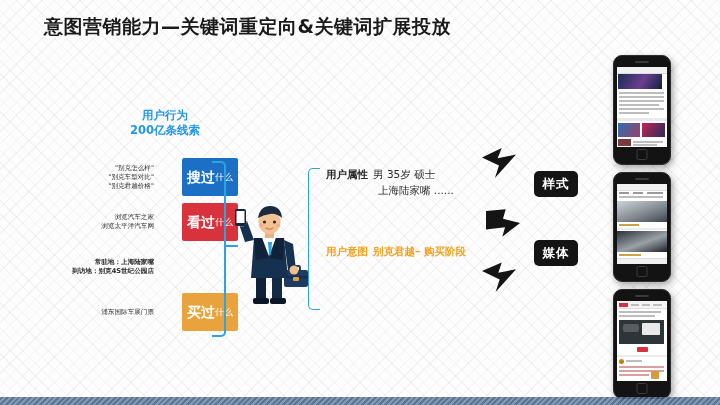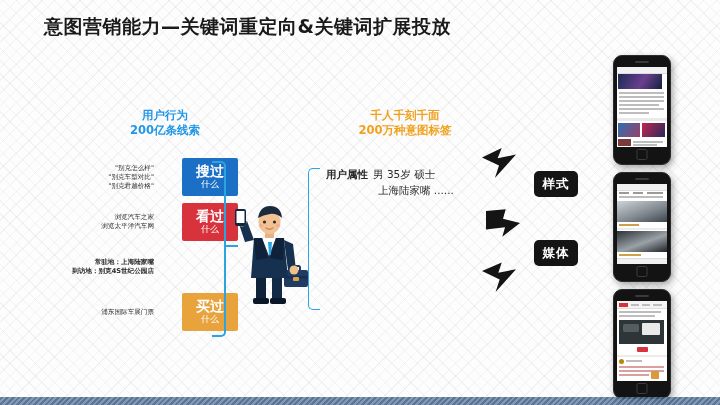--- a/index.html
+++ b/index.html
@@ -33,21 +33,21 @@
   .beh-row{position:absolute;left:30px;width:180px;height:38px;}
   .beh-row .kw{
     position:absolute;right:56px;top:50%;transform:translateY(-50%);
     text-align:right;font-size:6.6px;line-height:9px;color:#2a2a2a;
     white-space:nowrap;
   }
   .beh-row .kw.bold{font-weight:bold;}
   .beh-box{
     position:absolute;right:-28px;top:0;width:56px;height:38px;
     border-radius:2px;color:#fff;text-align:center;
-    display:flex;flex-direction:column;align-items:center;justify-content:center;
+    display:flex;flex-direction:row;align-items:center;justify-content:center;
   }
   .beh-box .b1{font-size:14px;font-weight:bold;line-height:15px;}
   .beh-box .b2{font-size:9px;line-height:11px;}
   #beh-0{top:158px;} #beh-0 .beh-box{background:#1b6fc4;}
   #beh-1{top:203px;} #beh-1 .beh-box{background:#d8323c;text-align:right;}
   #beh-2{top:248px;} #beh-2 .beh-box{background:#4cc8c8;}
   #beh-3{top:293px;} #beh-3 .beh-box{background:#e8a33d;}
   
   #brace-left{
     position:absolute;left:212px;top:161px;width:12px;height:172px;
@@ -113,24 +113,20 @@
 
 <div id="slide">
 
   <div id="title">意图营销能力—关键词重定向&amp;关键词扩展投放</div>
 
   <div class="col-head" id="head-left">
     <div>用户行为</div>
     <div>200亿条线索</div>
   </div>
 
-  <div class="col-head" id="head-mid">
-    <div>千人千刻千面</div>
-    <div>200万种意图标签</div>
-  </div>
 
   <div class="beh-row" id="beh-0">
     <div class="kw">
       <div>"别克怎么样"</div>
       <div>"别克车型对比"</div>
       <div>"别克君越价格"</div>
     </div>
     <div class="beh-box">
       <span class="b1">搜过</span>
       <span class="b2">什么</span>
@@ -206,20 +202,24 @@
   </svg>
 
   <div id="brace-mid"></div>
 
   <div class="tag-row" id="tag-0">
     <span class="lab">用户属性</span>
     <span class="val">男  35岁  硕士</span>
     <span class="l2">上海陆家嘴 ......</span>
   </div>
 
+  <div class="tag-row" id="tag-1">
+    <span class="lab">用户意图</span>
+    <span class="val">别克君越– 购买阶段</span>
+  </div>
 
 
   <div class="arrow" id="arrow-0"></div>
   <div class="arrow" id="arrow-1"></div>
   <div class="arrow" id="arrow-2"></div>
 
   <div class="chip" id="chip-0">样式</div>
   <div class="chip" id="chip-1">媒体</div>
 
   <div class="phone" id="phone-0">

